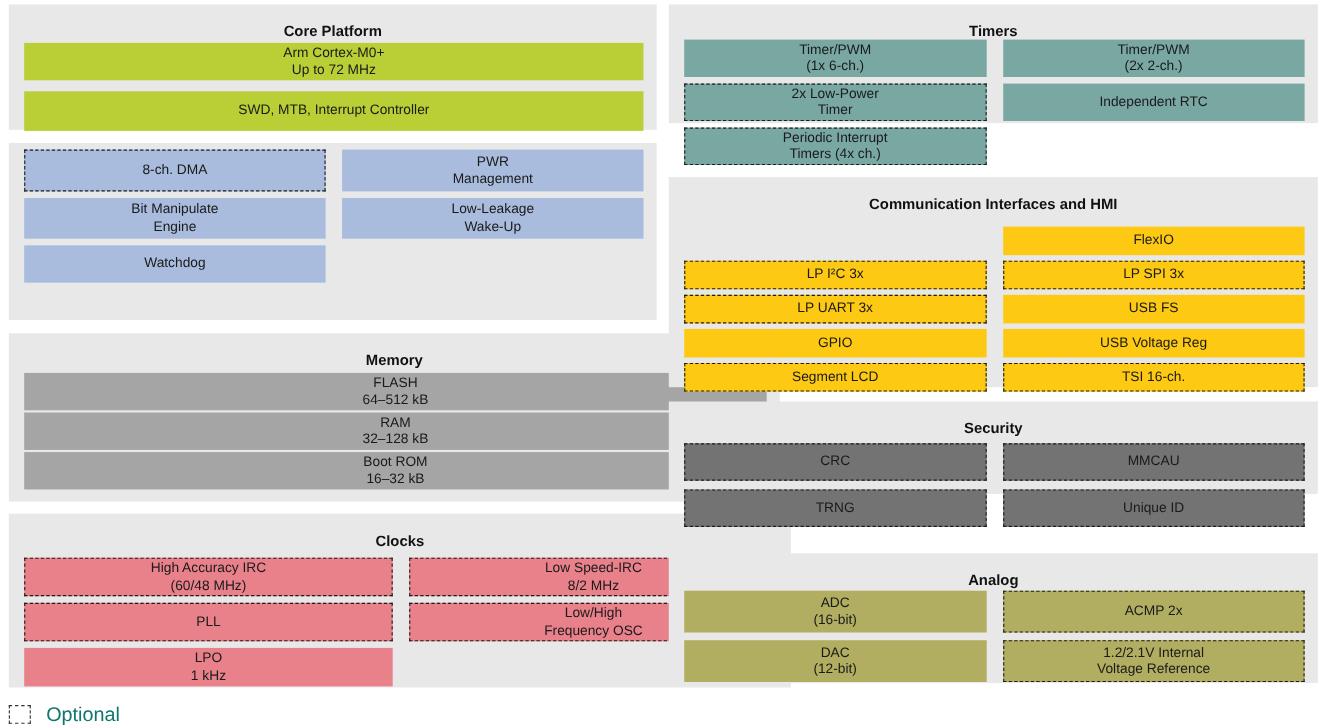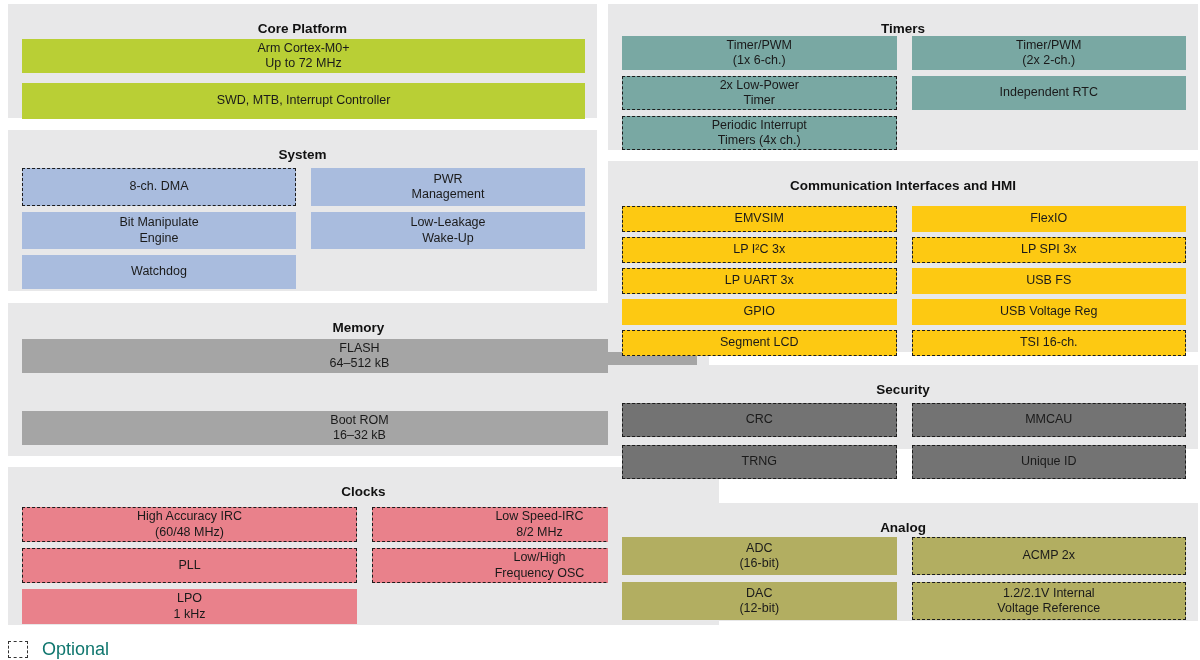--- a/index.html
+++ b/index.html
@@ -50,21 +50,21 @@
   .teal   { background: #79a8a3; }
   .yellow { background: #fdc912; }
   .purple { background: #737373; }
   .olive  { background: #b2ae61; }
 
   
   #core     { left: 8px;   top: 4px;   width: 589px; height: 114px; }
   #system   { left: 8px;   top: 130px; width: 589px; height: 161px; }
   #memory   { left: 8px;   top: 303px; width: 701px; height: 153px; }
   #clocks   { left: 8px;   top: 467px; width: 711px; height: 158px; }
-  #timers   { left: 608px; top: 4px;   width: 590px; height: 146px; }
+  #timers   { left: 608px; top: 4px;   width: 590px; height: 108px; }
   #comm     { left: 608px; top: 161px; width: 590px; height: 191px; }
   #security { left: 608px; top: 365px; width: 590px; height: 84px; }
   #analog   { left: 608px; top: 503px; width: 590px; height: 118px; }
 
   
   #core .grid     { margin-top: 3px;  row-gap: 10px; grid-template-rows: 34px 36px; }
   #system .grid   { margin-top: 6px;  row-gap: 6px;  grid-template-rows: 38px 37px 34px; }
   #memory .grid   { margin-top: 4px;  row-gap: 2px;  grid-template-rows: 34px 34px 34px; }
   #clocks .grid   { margin-top: 8px;  row-gap: 6px;  grid-template-rows: 35px 35px 35px; }
   #timers .grid   { margin-top: 0px;  row-gap: 6px;  grid-template-rows: 34px 34px 34px; }
@@ -98,38 +98,39 @@
   <div id="core" class="panel">
     <div class="title">Core Platform</div>
     <div class="grid">
       <div class="blk green span2" style="grid-row:1">Arm Cortex-M0+
 Up to 72 MHz</div>
       <div class="blk green span2" style="grid-row:2">SWD, MTB, Interrupt Controller</div>
     </div>
   </div>
 
   <div id="system" class="panel">
-    <div class="title">System</div>
     <div class="grid">
       <div class="blk blue dashed" style="grid-area:1/1">8-ch. DMA</div>
       <div class="blk blue" style="grid-area:1/2">PWR
 Management</div>
       <div class="blk blue" style="grid-area:2/1">Bit Manipulate
 Engine</div>
       <div class="blk blue" style="grid-area:2/2">Low-Leakage
 Wake-Up</div>
       <div class="blk blue" style="grid-area:3/1">Watchdog</div>
     </div>
   </div>
 
   <div id="memory" class="panel">
     <div class="title">Memory</div>
     <div class="grid">
       <div class="blk gray span2" style="grid-row:1">FLASH
 64–512 kB</div>
+      <div class="blk gray span2" style="grid-row:2">RAM
+32–128 kB</div>
       <div class="blk gray span2" style="grid-row:3">Boot ROM
 16–32 kB</div>
     </div>
   </div>
 
   <div id="clocks" class="panel">
     <div class="title">Clocks</div>
     <div class="grid">
       <div class="blk pink dashed" style="grid-area:1/1">High Accuracy IRC
 (60/48 MHz)</div>
@@ -154,21 +155,20 @@
 Timer</div>
       <div class="blk teal" style="grid-area:2/2">Independent RTC</div>
       <div class="blk teal dashed" style="grid-area:3/1">Periodic Interrupt
 Timers (4x ch.)</div>
     </div>
   </div>
 
   <div id="comm" class="panel">
     <div class="title">Communication Interfaces and HMI</div>
     <div class="grid">
-      <div class="blk yellow dashed" style="grid-area:1/1">EMVSIM</div>
       <div class="blk yellow" style="grid-area:1/2">FlexIO</div>
       <div class="blk yellow dashed" style="grid-area:2/1">LP I²C 3x</div>
       <div class="blk yellow dashed" style="grid-area:2/2">LP SPI 3x</div>
       <div class="blk yellow dashed" style="grid-area:3/1">LP UART 3x</div>
       <div class="blk yellow" style="grid-area:3/2">USB FS</div>
       <div class="blk yellow" style="grid-area:4/1">GPIO</div>
       <div class="blk yellow" style="grid-area:4/2">USB Voltage Reg</div>
       <div class="blk yellow dashed" style="grid-area:5/1">Segment LCD</div>
       <div class="blk yellow dashed" style="grid-area:5/2">TSI 16-ch.</div>
     </div>

